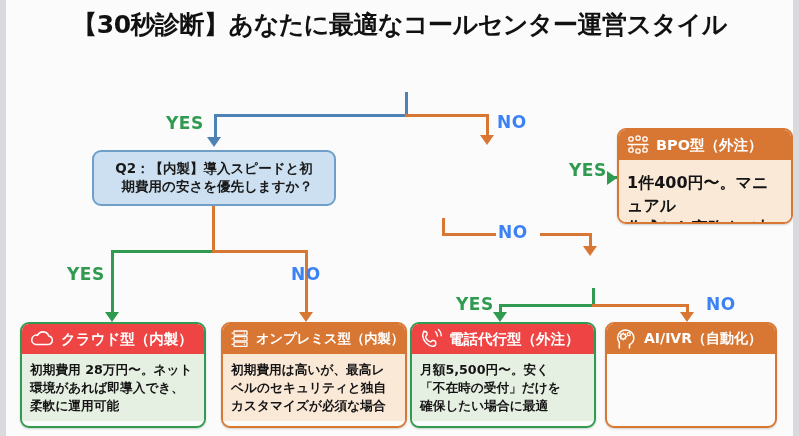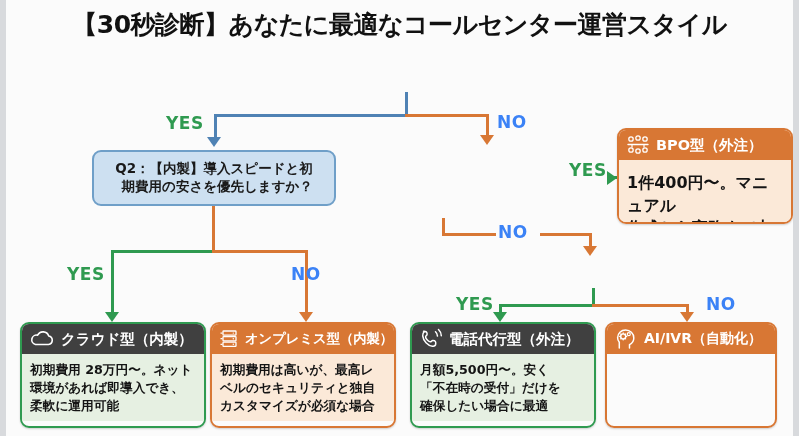--- a/index.html
+++ b/index.html
@@ -59,30 +59,30 @@
     color:#fff;font-weight:bold;font-size:14.5px;
     white-space:nowrap;
   }
   .card .bd{
     font-size:12.7px;line-height:1.42;
     padding:7px 8px 6px 8px;
     color:#141414;font-weight:bold;
     white-space:pre-line;
   }
   .card.green{border:2px solid #2f9a50;}
-  .card.green .hd{background:#404040;}
+  .card.green .hd{background:#ef4444;}
   .card.green .bd{background:#e6f0e2;}
   .card.orange{border:2px solid #d87734;}
   .card.orange .hd{background:#d87734;}
   .card.orange .bd{background:#fbe9d8;}
 
   #bpo {left:611px;top:128px;width:176px;height:96px;}
   #bpo .bd{font-size:16px;padding-top:12px;}
   #cloud{left:14px;top:322px;width:186px;height:106px;}
-  #onpre{left:204px;top:322px;width:186px;height:106px;}
+  #onpre{left:215px;top:322px;width:186px;height:106px;}
   #daiko{left:404px;top:322px;width:186px;height:106px;}
   #aiivr{left:599px;top:322px;width:172px;height:106px;}
   #onpre .hd,#aiivr .hd{font-size:13.3px;}
   #aiivr .hd{font-size:14px;}
 
   .ic{flex:0 0 auto;display:block;}
 
   
   .ln{position:absolute;}
   .v{width:3px;}

